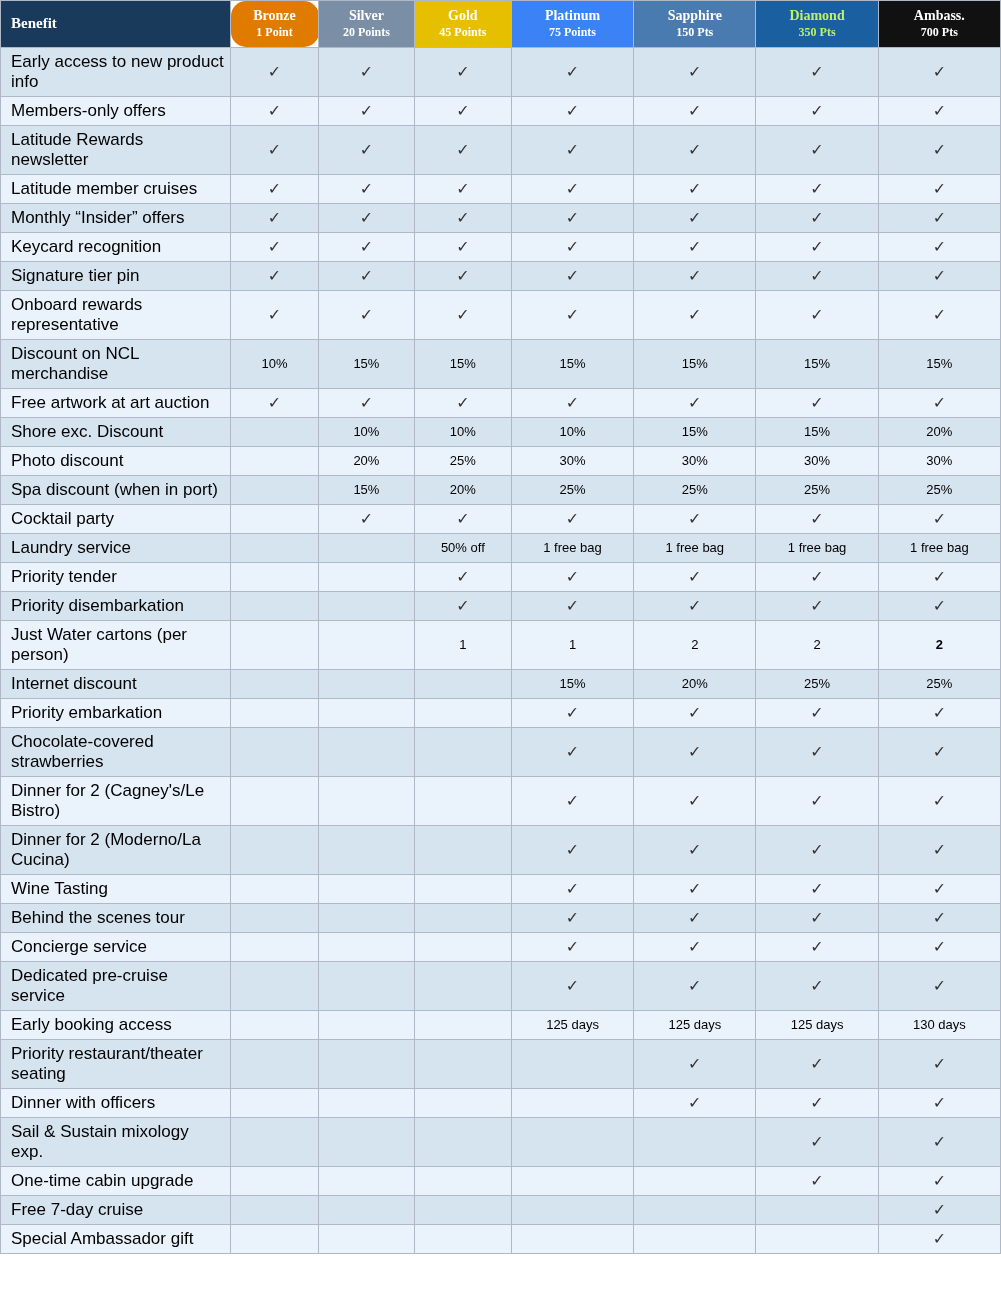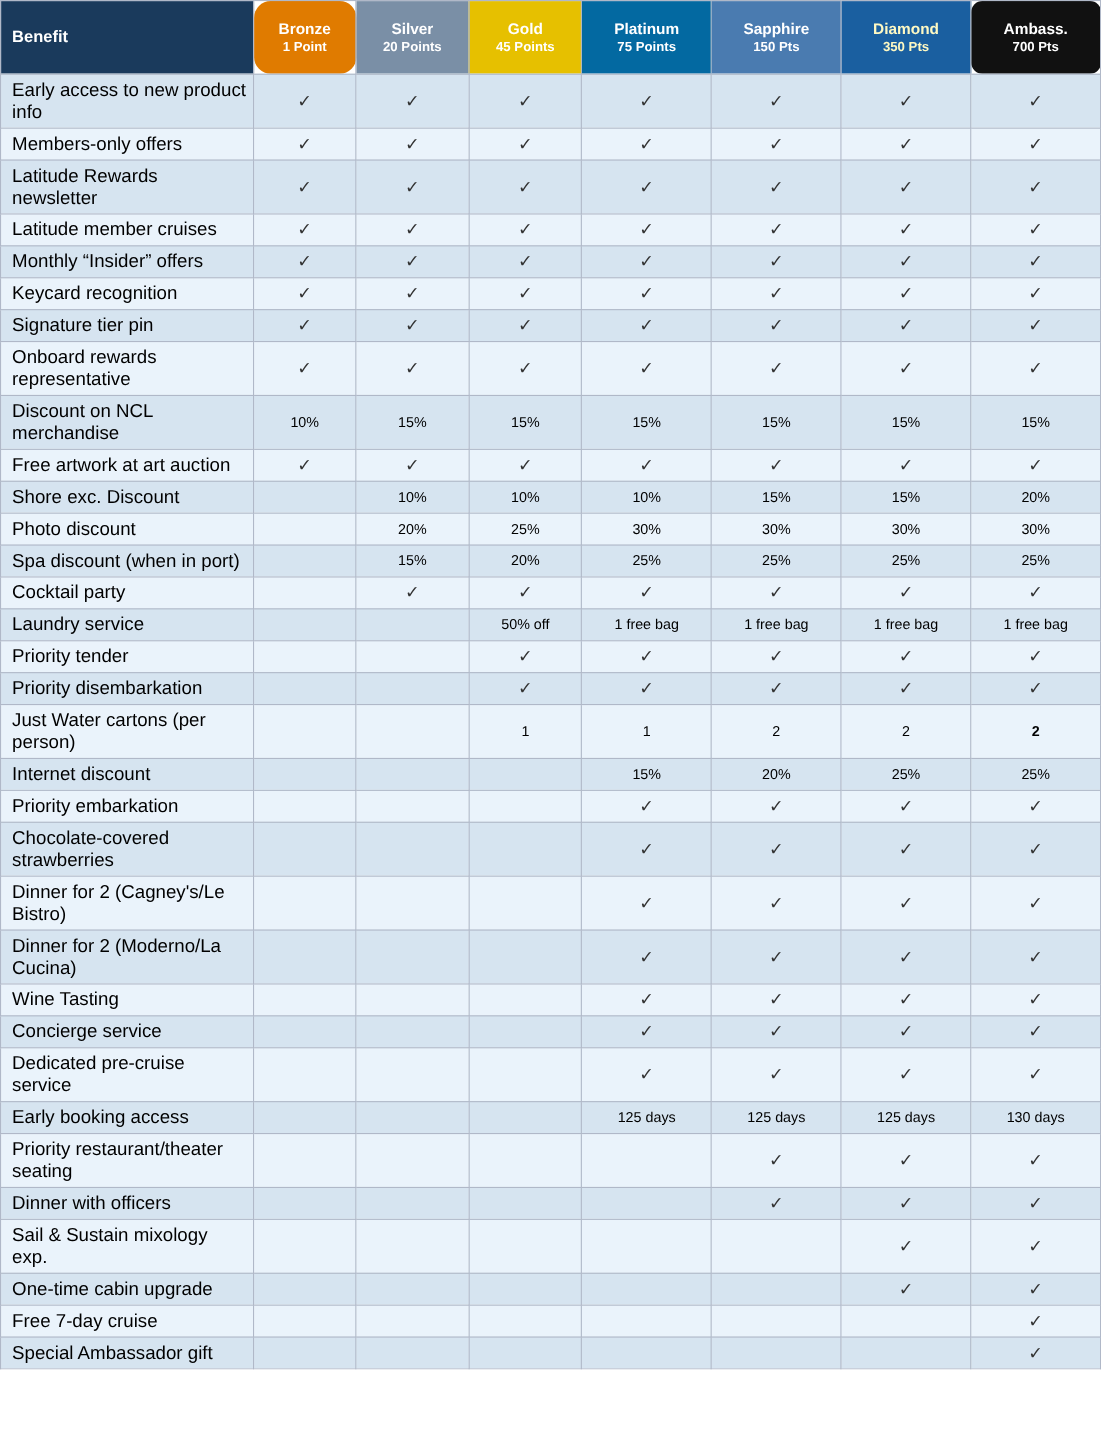--- a/index.html
+++ b/index.html
@@ -21,22 +21,23 @@
     }
     th.benefit-header, td.benefit-col {
       text-align: left;
       width: 230px;
       min-width: 230px;
     }
     thead tr th {
       color: #fff;
       font-weight: bold;
       font-size: 13px;
-      padding: 16px 4px;
+      padding: 6px 4px;
       line-height: 1.3;
+      font-family: Liberation Serif, serif;
     }
     th.col-benefit {
       background-color: #1a3a5c;
       color: #fff;
       font-size: 15px;
       font-weight: bold;
       text-align: left;
       padding-left: 10px;
     }
     th.col-bronze {
@@ -46,35 +47,34 @@
     }
     th.col-silver {
       background-color: #7a8fa6;
       color: #fff;
     }
     th.col-gold {
       background-color: #e6c000;
       color: #fff;
     }
     th.col-platinum {
-      background-color: #0369a1;
+      background-color: #3b82f6;
       color: #fff;
     }
     th.col-sapphire {
       background-color: #4a7bb0;
       color: #fff;
     }
     th.col-diamond {
       background-color: #1a5fa0;
-      color: #fef9c3;
+      color: #bef264;
     }
     th.col-ambassador {
       background-color: #111;
       color: #fff;
-      border-radius: 10px;
     }
     tbody tr:nth-child(odd) td {
       background-color: #d6e4f0;
     }
     tbody tr:nth-child(even) td {
       background-color: #eaf3fb;
     }
     td.benefit-col {
       text-align: left;
       padding-left: 10px;
@@ -366,20 +366,30 @@
         <td class="benefit-col">Wine Tasting</td>
         <td></td>
         <td></td>
         <td></td>
         <td><span class="check">✓</span></td>
         <td><span class="check">✓</span></td>
         <td><span class="check">✓</span></td>
         <td><span class="check">✓</span></td>
       </tr>
       <tr>
+        <td class="benefit-col">Behind the scenes tour</td>
+        <td></td>
+        <td></td>
+        <td></td>
+        <td><span class="check">✓</span></td>
+        <td><span class="check">✓</span></td>
+        <td><span class="check">✓</span></td>
+        <td><span class="check">✓</span></td>
+      </tr>
+      <tr>
         <td class="benefit-col">Concierge service</td>
         <td></td>
         <td></td>
         <td></td>
         <td><span class="check">✓</span></td>
         <td><span class="check">✓</span></td>
         <td><span class="check">✓</span></td>
         <td><span class="check">✓</span></td>
       </tr>
       <tr>

